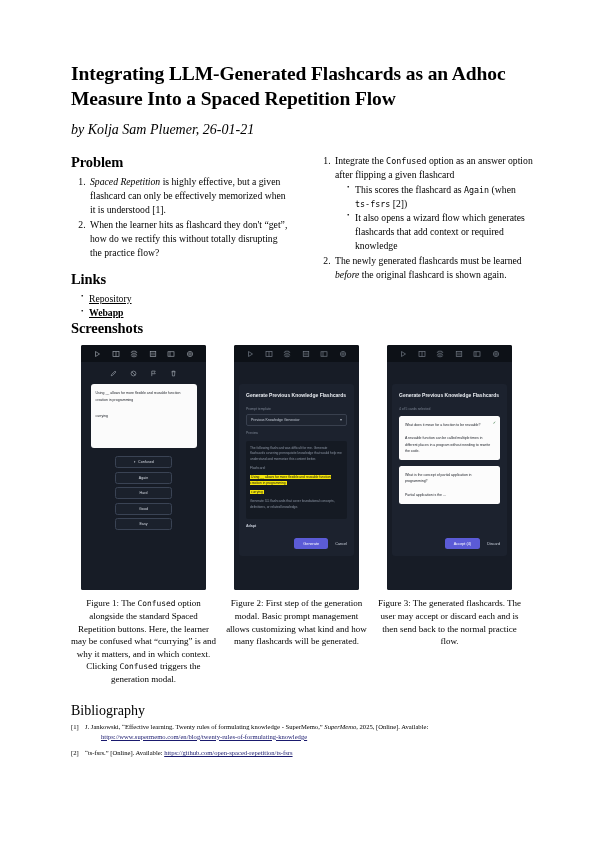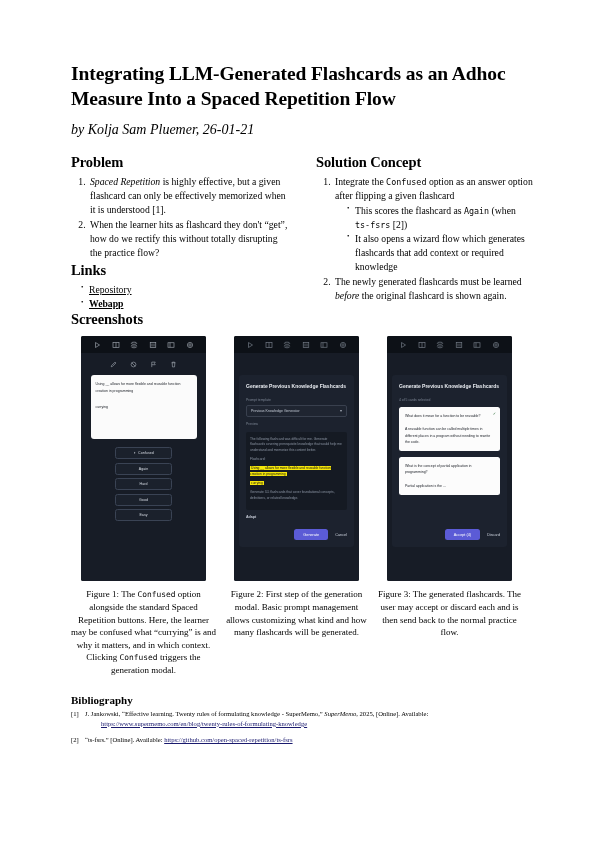--- a/index.html
+++ b/index.html
@@ -54,21 +54,21 @@
   .col {
     width: 217px;
   }
   h2.sec {
     font-family: "Liberation Serif", serif;
     font-weight: bold;
     font-size: 14.5px;
     margin: 0 0 4px 0;
     letter-spacing: -0.1px;
   }
-  h2.sec.spaced { margin-top: 2px; }
+  h2.sec.spaced { margin-top: 11px; }
 
   ol.num {
     margin: 0;
     padding-left: 17px;
     font-size: 9.7px;
     line-height: 1.44;
   }
   ol.num > li {
     margin-bottom: 1px;
     padding-left: 2px;
@@ -314,22 +314,22 @@
     margin-top: 7px;
   }
   .caption .mono { font-size: 7.9px; }
 
   
   .biblio {
     margin-top: 17px;
   }
   .biblio h2 {
     font-family: "Liberation Serif", serif;
-    font-weight: bold;
-    font-size: 11px;
+    font-weight: normal;
+    font-size: 14px;
     margin: 0 0 3px 0;
   }
   .ref {
     display: flex;
     font-size: 6.6px;
     line-height: 1.55;
     margin-bottom: 6px;
   }
   .ref .tag {
     width: 14px;
@@ -363,21 +363,20 @@
         </ol>
 
         <h2 class="sec spaced">Links</h2>
         <ul class="links">
           <li><a class="link" href="#">Repository</a></li>
           <li><a class="link bold" href="#">Webapp</a></li>
         </ul>
       </div>
 
       <div class="col">
-        <h2 class="sec">Solution Concept</h2>
         <ol class="num">
           <li>
             <span>Integrate the </span><span class="mono">Confused</span><span> option as an answer option after flipping a given flashcard</span>
             <ul class="bul">
               <li><span>This scores the flashcard as </span><span class="mono">Again</span><span> (when </span><span class="mono">ts-fsrs</span><span> [2])</span></li>
               <li>It also opens a wizard flow which generates flashcards that add context or required knowledge</li>
             </ul>
           </li>
           <li><span>The newly generated flashcards must be learned </span><span class="ital">before</span><span> the original flashcard is shown again.</span></li>
         </ol>

